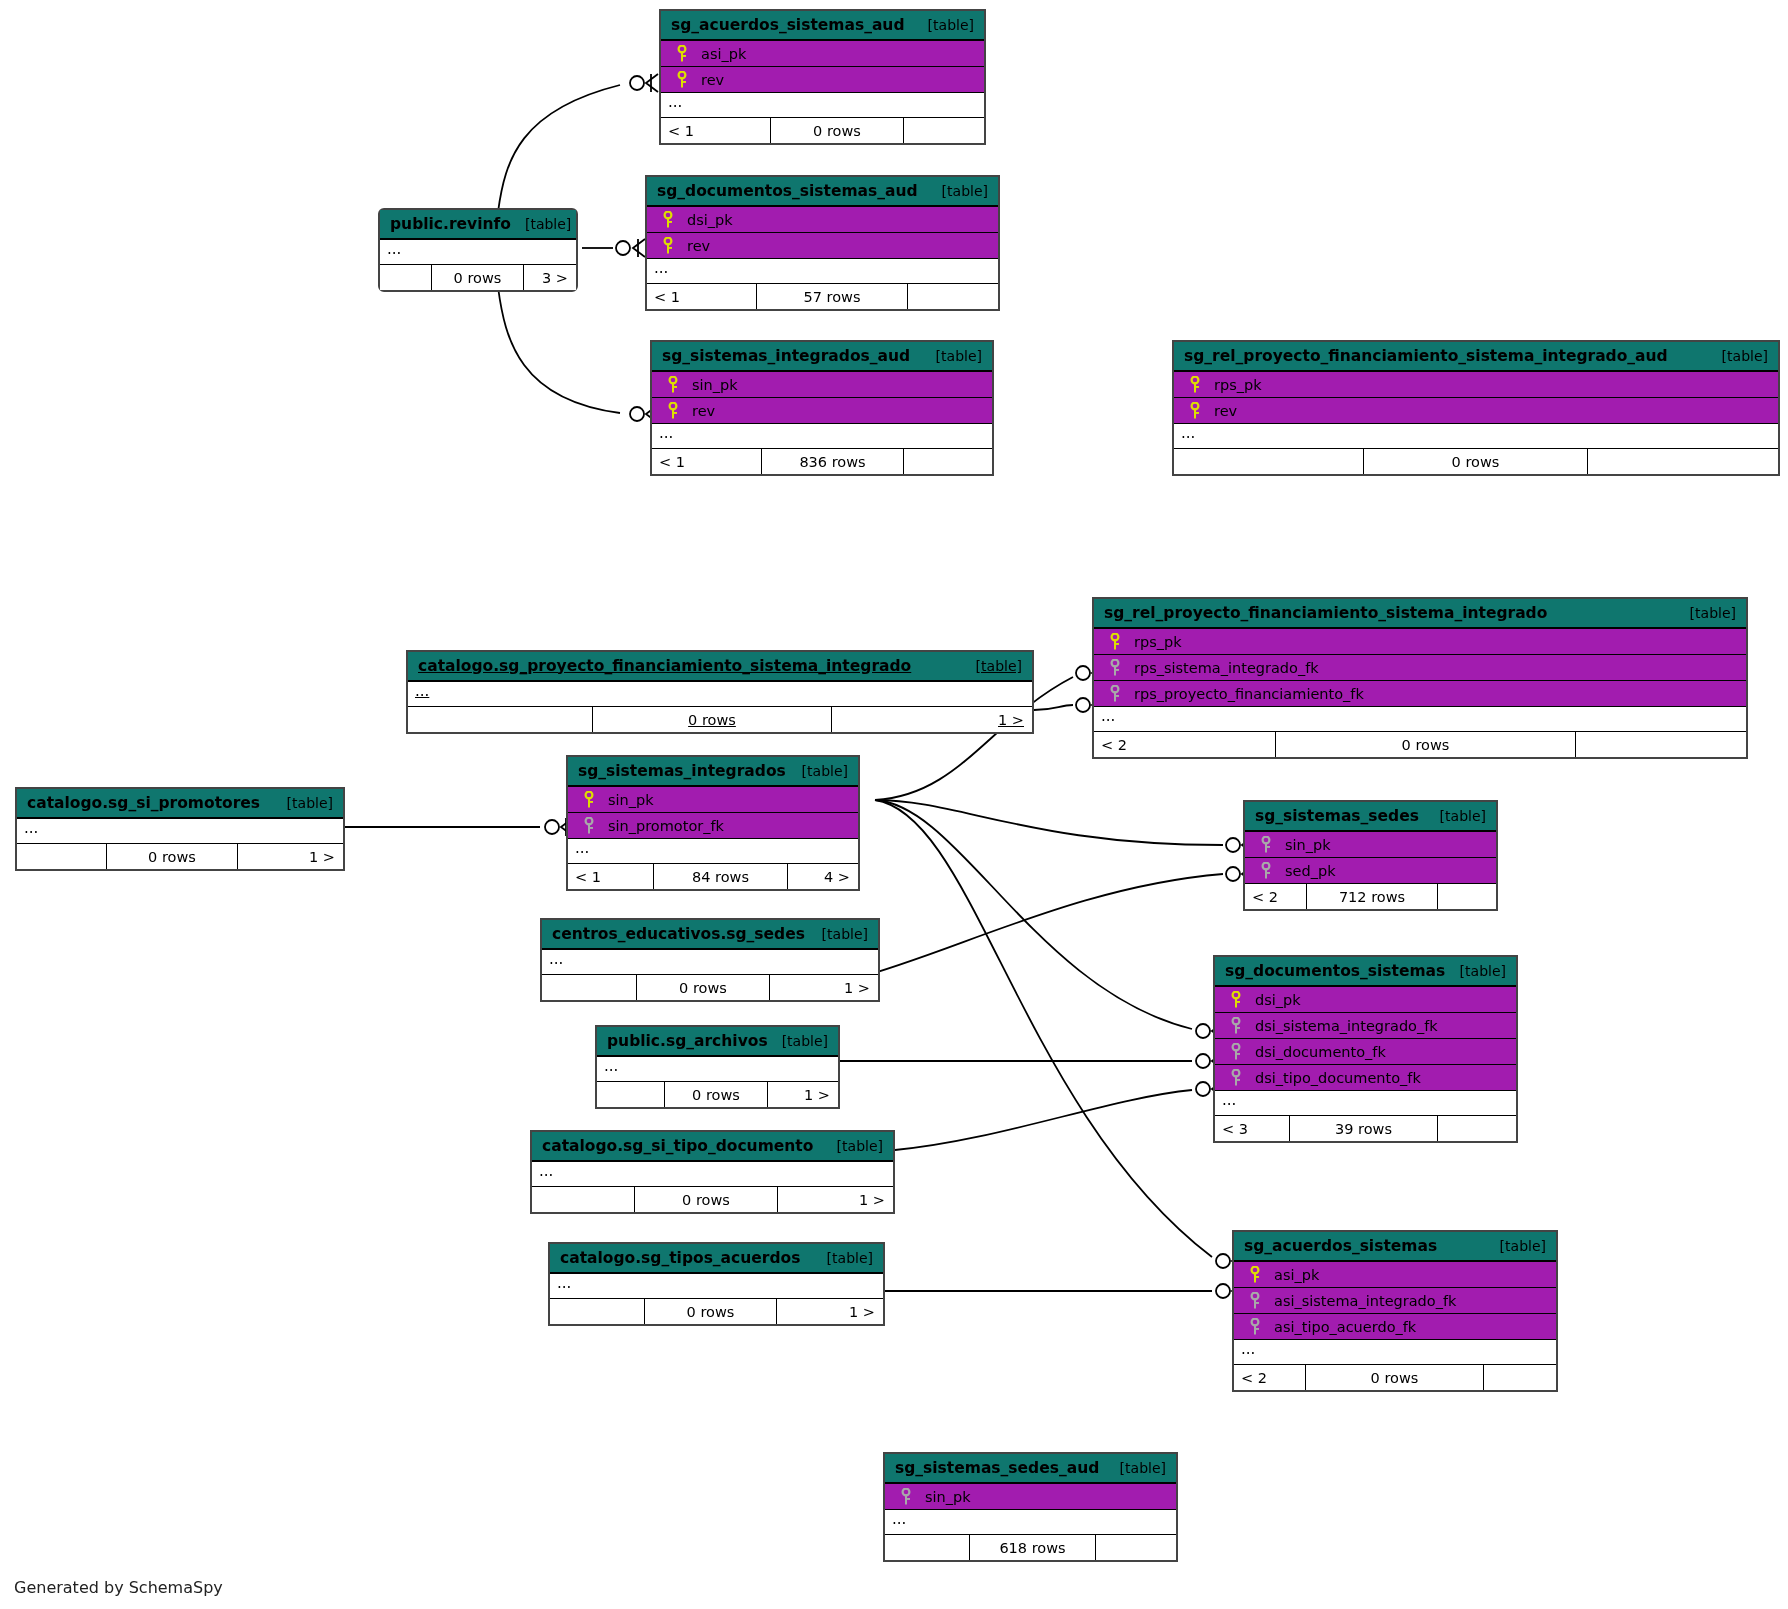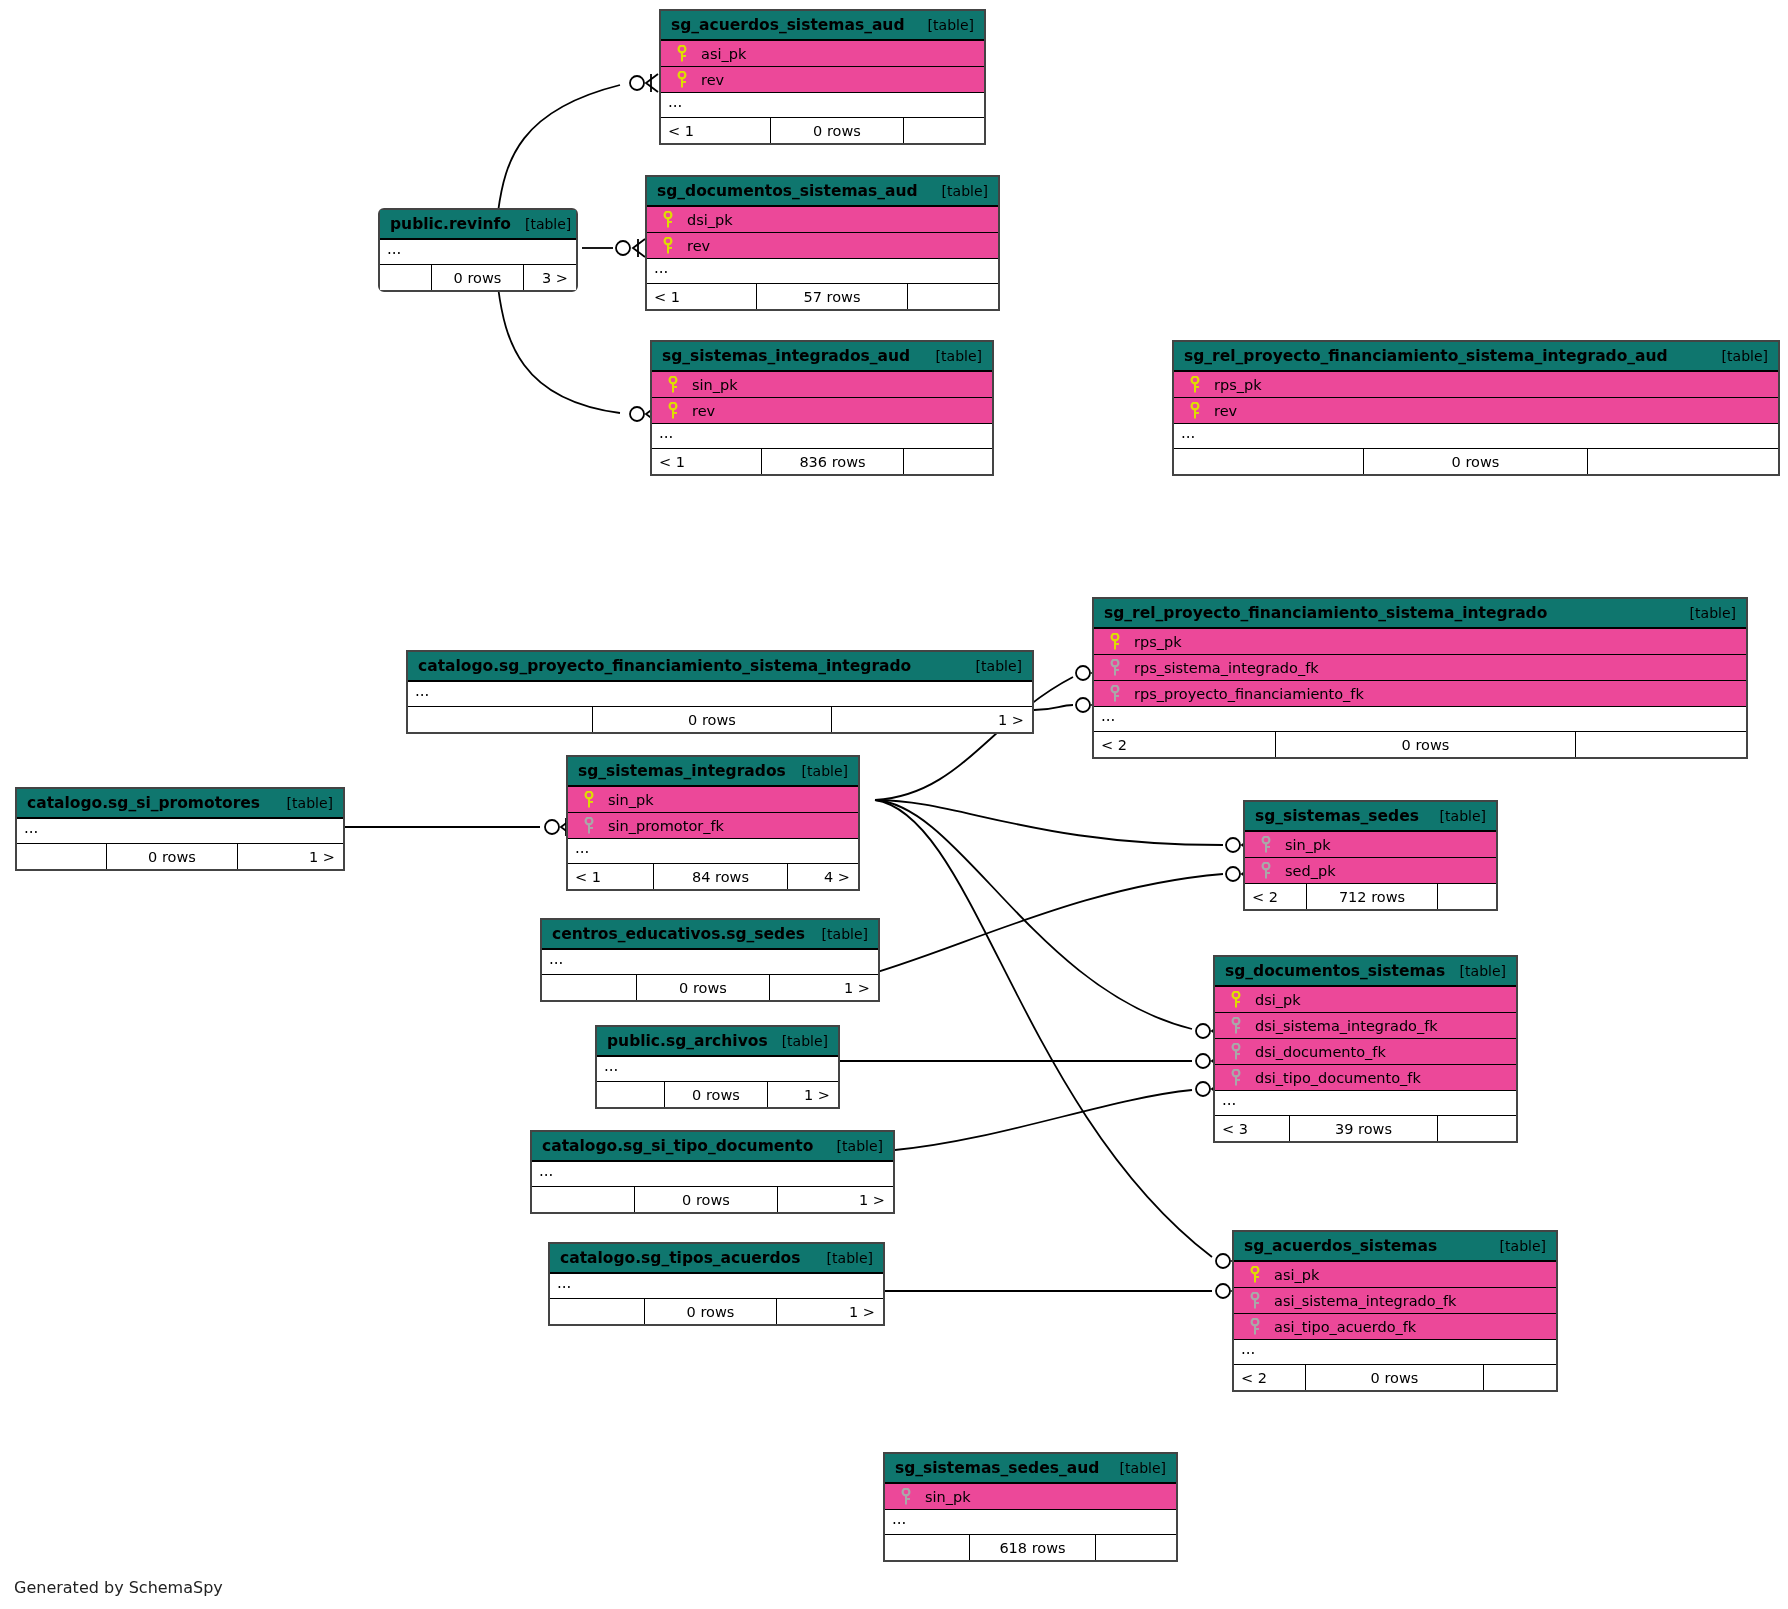--- a/index.html
+++ b/index.html
@@ -11,21 +11,21 @@
   svg.edges path.crow-foot{fill:none;stroke:#000;stroke-width:1.8;}
 
   .tbl{position:absolute;border:2px solid #444;background:#fff;box-sizing:border-box;}
   .tbl .hdr{display:flex;align-items:center;justify-content:space-between;
             background:#0f766e;border-bottom:2px solid #000;
             padding:4px 10px 5px 10px;box-sizing:border-box;height:30px;}
   .tbl .hdr .nm{font-weight:bold;font-size:15.5px;color:#000;white-space:nowrap;}
   .tbl .hdr .tag{font-size:14px;color:#000;padding-left:14px;white-space:nowrap;}
 
   .col{display:flex;align-items:center;height:26px;border-bottom:1.6px solid #000;
-       box-sizing:border-box;padding-left:8px;background:#ec4899;}
+       box-sizing:border-box;padding-left:8px;background:#a21caf;}
   .col .kw{width:26px;display:flex;align-items:center;justify-content:center;flex:0 0 26px;}
   .col .cn{font-size:14.5px;color:#000;white-space:nowrap;padding-left:6px;}
 
   .ellip{height:25px;border-bottom:1.6px solid #000;box-sizing:border-box;
          font-size:15px;color:#000;padding-left:7px;line-height:19px;background:#fff;}
 
   .foot{display:flex;height:25px;box-sizing:border-box;background:#fff;}
   .foot>div{box-sizing:border-box;font-size:14.5px;color:#000;display:flex;align-items:center;}
   .foot .f1{flex:0 0 auto;border-right:1.6px solid #000;padding-left:7px;justify-content:flex-start;}
   .foot .f2{flex:1 1 auto;border-right:1.6px solid #000;justify-content:center;}
@@ -287,21 +287,21 @@
       <span class="cn">rps_proyecto_financiamiento_fk</span>
     </div>
     <div class="ellip">...</div>
     <div class="foot">
       <div class="f1" style="width:182px;">&lt; 2</div>
       <div class="f2">0 rows</div>
       <div class="f3" style="width:170px;"></div>
     </div>
   </div>
 
-  <div class="tbl" style="left:406px;top:650px;width:628px;">
+  <div class="tbl" style="left:406px;top:650px;width:628px;text-decoration:underline;">
     <div class="hdr">
       <span class="nm">catalogo.sg_proyecto_financiamiento_sistema_integrado</span>
       <span class="tag">[table]</span>
     </div>
     <div class="ellip">...</div>
     <div class="foot">
       <div class="f1" style="width:185px;"></div>
       <div class="f2">0 rows</div>
       <div class="f3" style="width:200px;">1 &gt;</div>
     </div>

